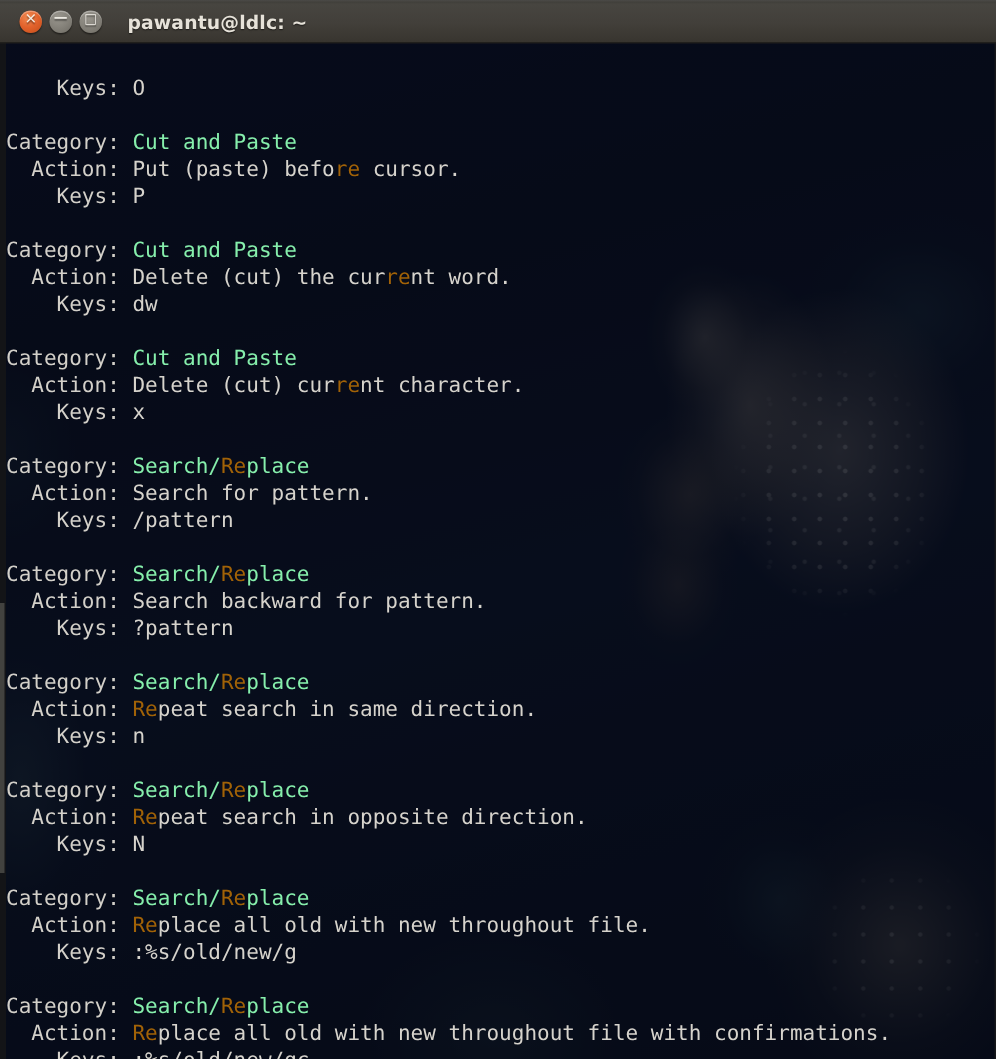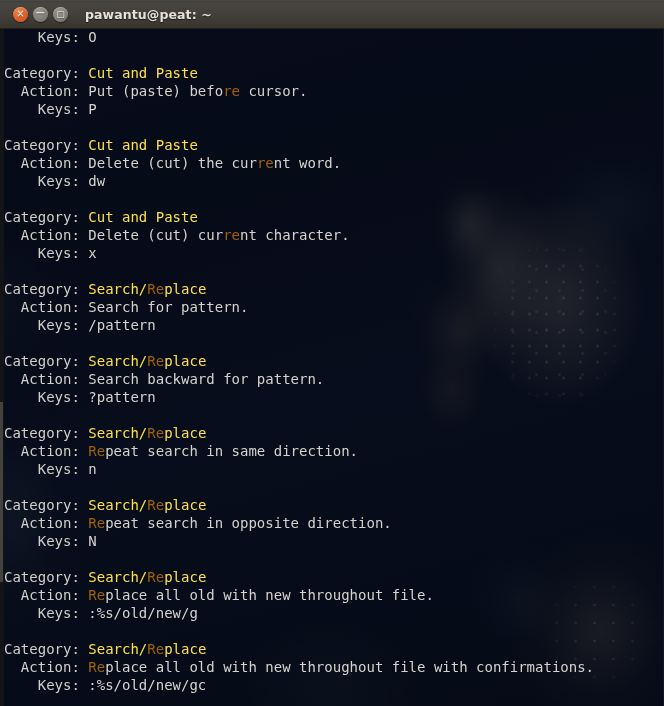--- a/index.html
+++ b/index.html
@@ -94,27 +94,27 @@
   #rightedge{position:absolute;right:0;top:28px;width:1px;height:678px;background:#16171a;z-index:5;}
   #scrollstub{position:absolute;left:0;top:402px;width:3px;height:180px;background:#4b4a46;z-index:6;opacity:.85;}
 
   
   #screen{
     position:absolute;left:4px;top:28px;width:660px;height:678px;
     z-index:4;overflow:hidden;
     font-family:"DejaVu Sans Mono","Liberation Mono",monospace;
     font-size:14px;line-height:18px;
     color:#d6d3cc;
-    padding-top:0;
+    padding-top:22px;
     box-sizing:border-box;
     white-space:pre;
   }
   .line{height:18px;}
   .lbl{color:#d3d0c9;}
-  .cat{color:#fde047;text-align:center;}
+  .cat{color:#86efac;text-align:center;}
   .txt{color:#d6d3cc;}
   .hl{color:#a16207;}
   .blank{height:18px;}
 </style>
 </head>
 <body>
 
 <div id="window">
 
   <div id="wallpaper"></div>
@@ -127,21 +127,21 @@
       <div class="wbtn close">
         <span class="glyph">×</span>
       </div>
       <div class="wbtn min">
         <span class="glyph">−</span>
       </div>
       <div class="wbtn max">
         <span class="glyph">□</span>
       </div>
     </div>
-    <div id="wtitle">pawantu@peat: ~</div>
+    <div id="wtitle">pawantu@ldlc: ~</div>
   </div>
 
   <div id="leftedge"></div>
   <div id="rightedge"></div>
   <div id="scrollstub"></div>
 
   <div id="screen"><div class="line"><span class="lbl">    Keys: </span><span class="txt">O</span></div><div class="blank"></div><div class="line"><span class="lbl">Category: </span><span class="cat">Cut and Paste</span></div><div class="line"><span class="lbl">  Action: </span><span class="txt">Put (paste) befo</span><span class="hl">re</span><span class="txt"> cursor.</span></div><div class="line"><span class="lbl">    Keys: </span><span class="txt">P</span></div><div class="blank"></div><div class="line"><span class="lbl">Category: </span><span class="cat">Cut and Paste</span></div><div class="line"><span class="lbl">  Action: </span><span class="txt">Delete (cut) the cur</span><span class="hl">re</span><span class="txt">nt word.</span></div><div class="line"><span class="lbl">    Keys: </span><span class="txt">dw</span></div><div class="blank"></div><div class="line"><span class="lbl">Category: </span><span class="cat">Cut and Paste</span></div><div class="line"><span class="lbl">  Action: </span><span class="txt">Delete (cut) cur</span><span class="hl">re</span><span class="txt">nt character.</span></div><div class="line"><span class="lbl">    Keys: </span><span class="txt">x</span></div><div class="blank"></div><div class="line"><span class="lbl">Category: </span><span class="cat">Search/</span><span class="hl">Re</span><span class="cat">place</span></div><div class="line"><span class="lbl">  Action: </span><span class="txt">Search for pattern.</span></div><div class="line"><span class="lbl">    Keys: </span><span class="txt">/pattern</span></div><div class="blank"></div><div class="line"><span class="lbl">Category: </span><span class="cat">Search/</span><span class="hl">Re</span><span class="cat">place</span></div><div class="line"><span class="lbl">  Action: </span><span class="txt">Search backward for pattern.</span></div><div class="line"><span class="lbl">    Keys: </span><span class="txt">?pattern</span></div><div class="blank"></div><div class="line"><span class="lbl">Category: </span><span class="cat">Search/</span><span class="hl">Re</span><span class="cat">place</span></div><div class="line"><span class="lbl">  Action: </span><span class="hl">Re</span><span class="txt">peat search in same direction.</span></div><div class="line"><span class="lbl">    Keys: </span><span class="txt">n</span></div><div class="blank"></div><div class="line"><span class="lbl">Category: </span><span class="cat">Search/</span><span class="hl">Re</span><span class="cat">place</span></div><div class="line"><span class="lbl">  Action: </span><span class="hl">Re</span><span class="txt">peat search in opposite direction.</span></div><div class="line"><span class="lbl">    Keys: </span><span class="txt">N</span></div><div class="blank"></div><div class="line"><span class="lbl">Category: </span><span class="cat">Search/</span><span class="hl">Re</span><span class="cat">place</span></div><div class="line"><span class="lbl">  Action: </span><span class="hl">Re</span><span class="txt">place all old with new throughout file.</span></div><div class="line"><span class="lbl">    Keys: </span><span class="txt">:%s/old/new/g</span></div><div class="blank"></div><div class="line"><span class="lbl">Category: </span><span class="cat">Search/</span><span class="hl">Re</span><span class="cat">place</span></div><div class="line"><span class="lbl">  Action: </span><span class="hl">Re</span><span class="txt">place all old with new throughout file with confirmations.</span></div><div class="line"><span class="lbl">    Keys: </span><span class="txt">:%s/old/new/gc</span></div></div>
 
 </div>
 

